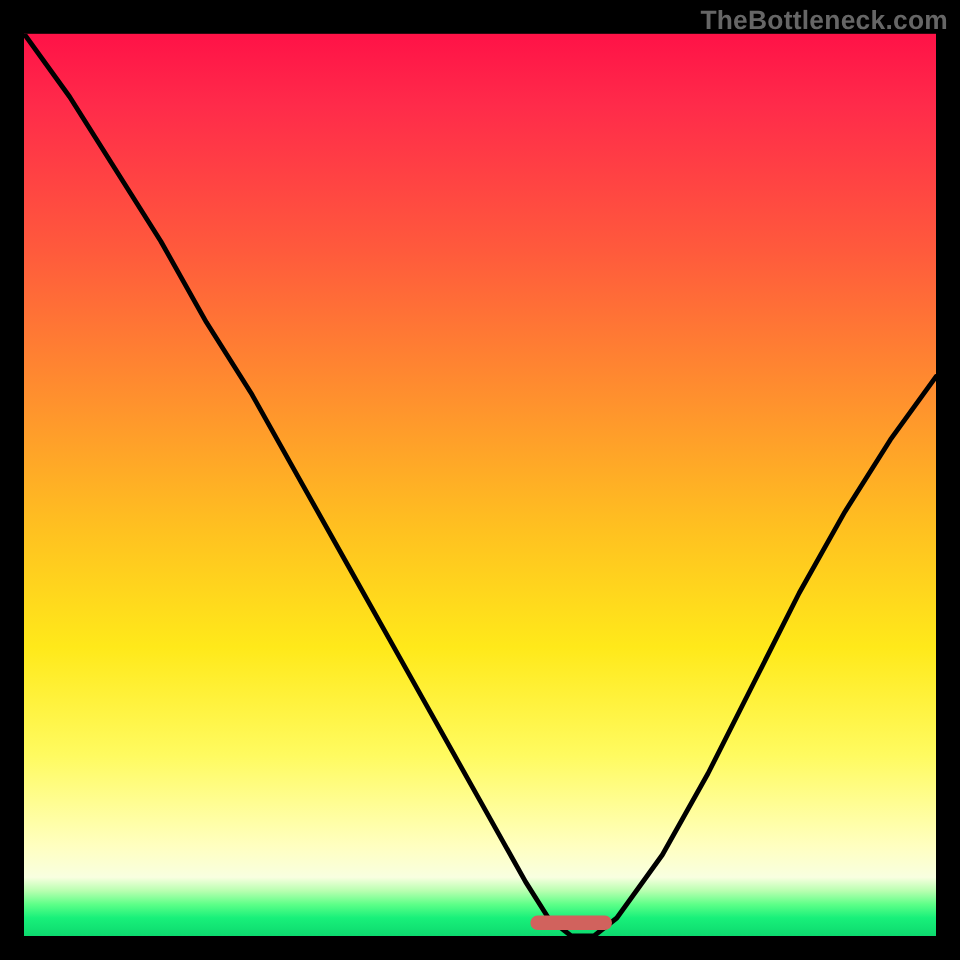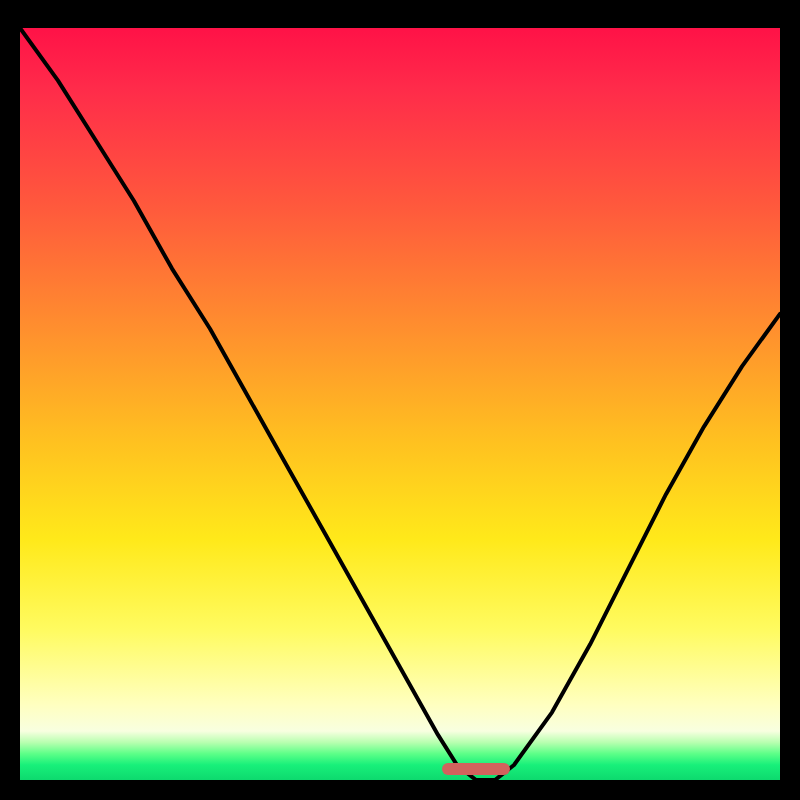--- a/index.html
+++ b/index.html
@@ -64,20 +64,21 @@
     position: absolute;
     height: 12px;
     border-radius: 6px;
     background: #d1625d;
   }
 </style>
 </head>
 <body>
 
 <div class="frame">
+  <div class="watermark">TheBottleneck.com</div>
 
   <div class="plot">
     <div class="gradient"></div>
 
     <svg class="curve-layer" viewBox="0 0 760 752" preserveAspectRatio="none">
       <path id="curve-path" d="M0.0 0.0 L38.0 52.6 L76.0 112.8 L114.0 173.0 L152.0 240.6 L190.0 300.8 L228.0 368.5 L266.0 436.2 L304.0 503.8 L342.0 571.5 L380.0 639.2 L418.0 706.9 L437.0 737.0 L456.0 752.0 L475.0 752.0 L494.0 737.0 L532.0 684.3 L570.0 616.6 L608.0 541.4 L646.0 466.2 L684.0 398.6 L722.0 338.4 L760.0 285.8" fill="none" stroke="#000000" stroke-width="4" stroke-linecap="round" stroke-linejoin="round"></path>
     </svg>
 
     <div id="marker" class="marker" style="left: 421.8px; width: 68.4px; top: 734.72px; background: rgb(209, 98, 93);"></div>
   </div>

